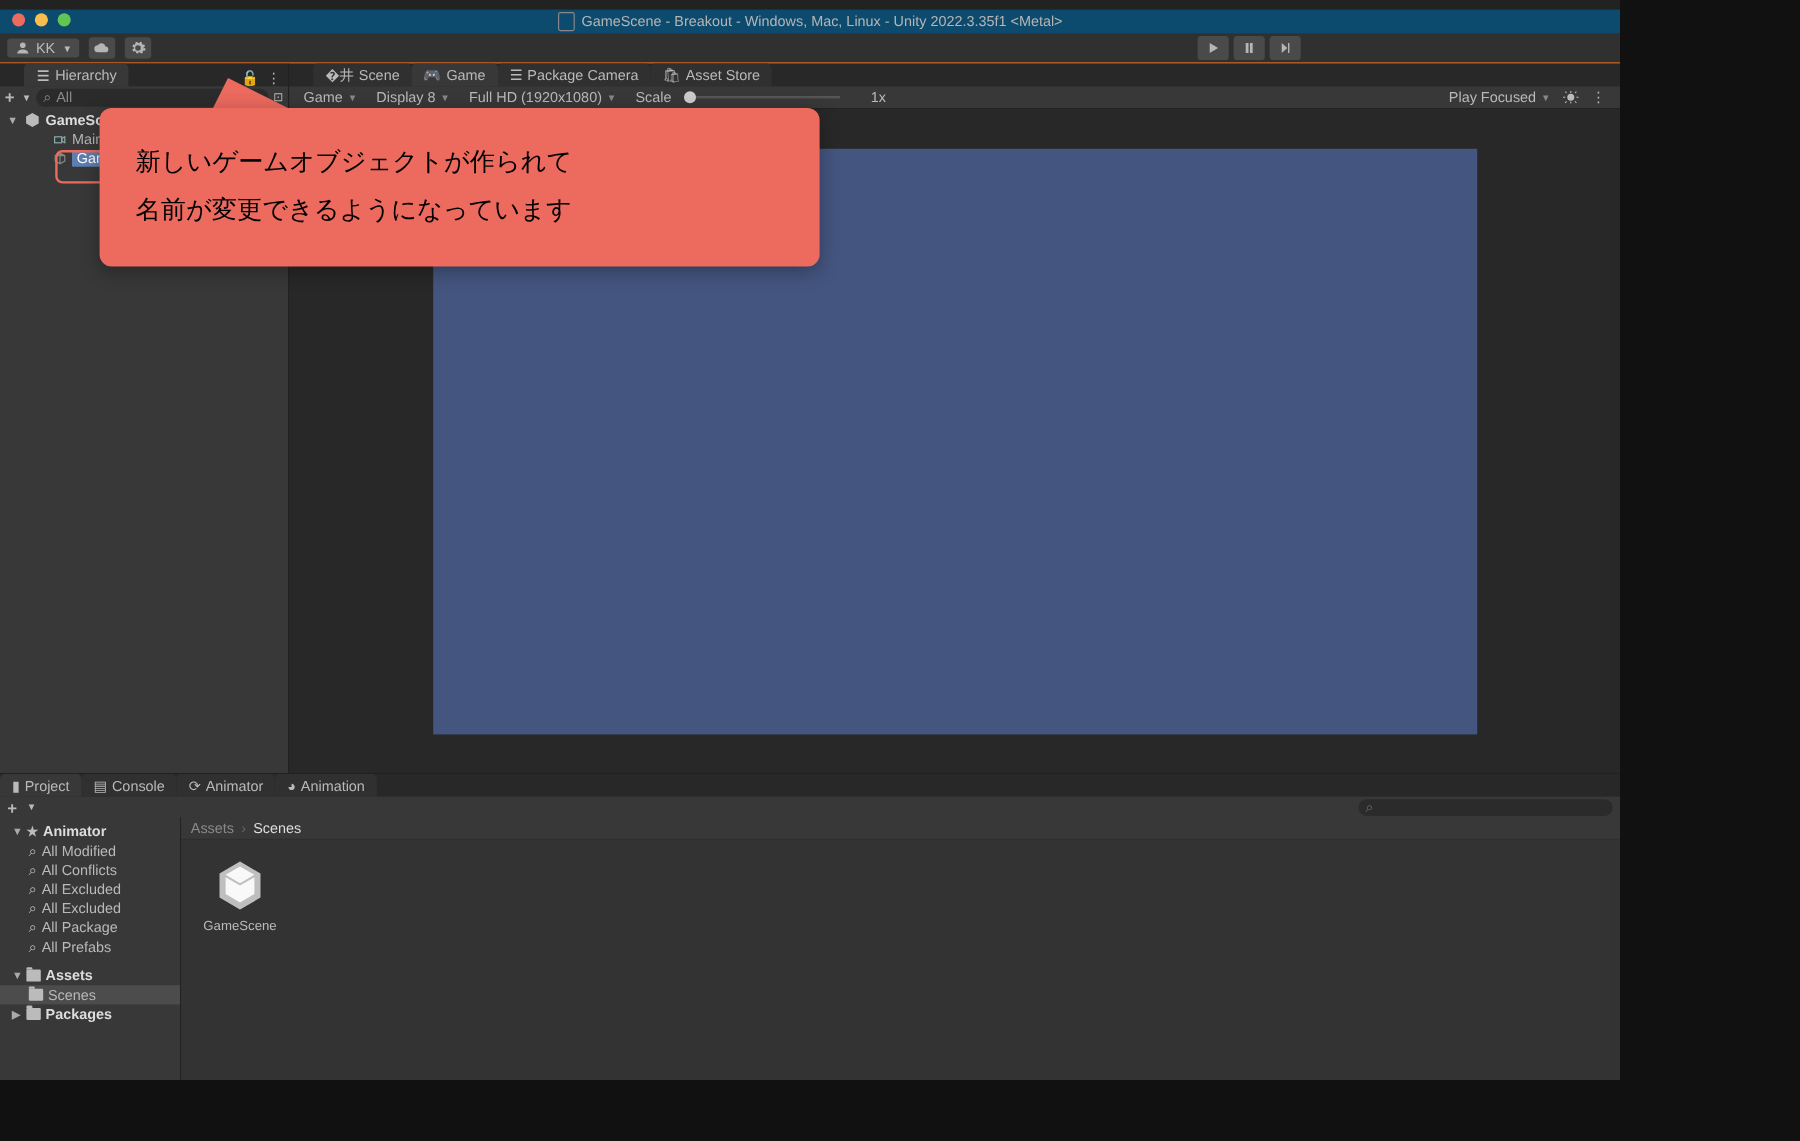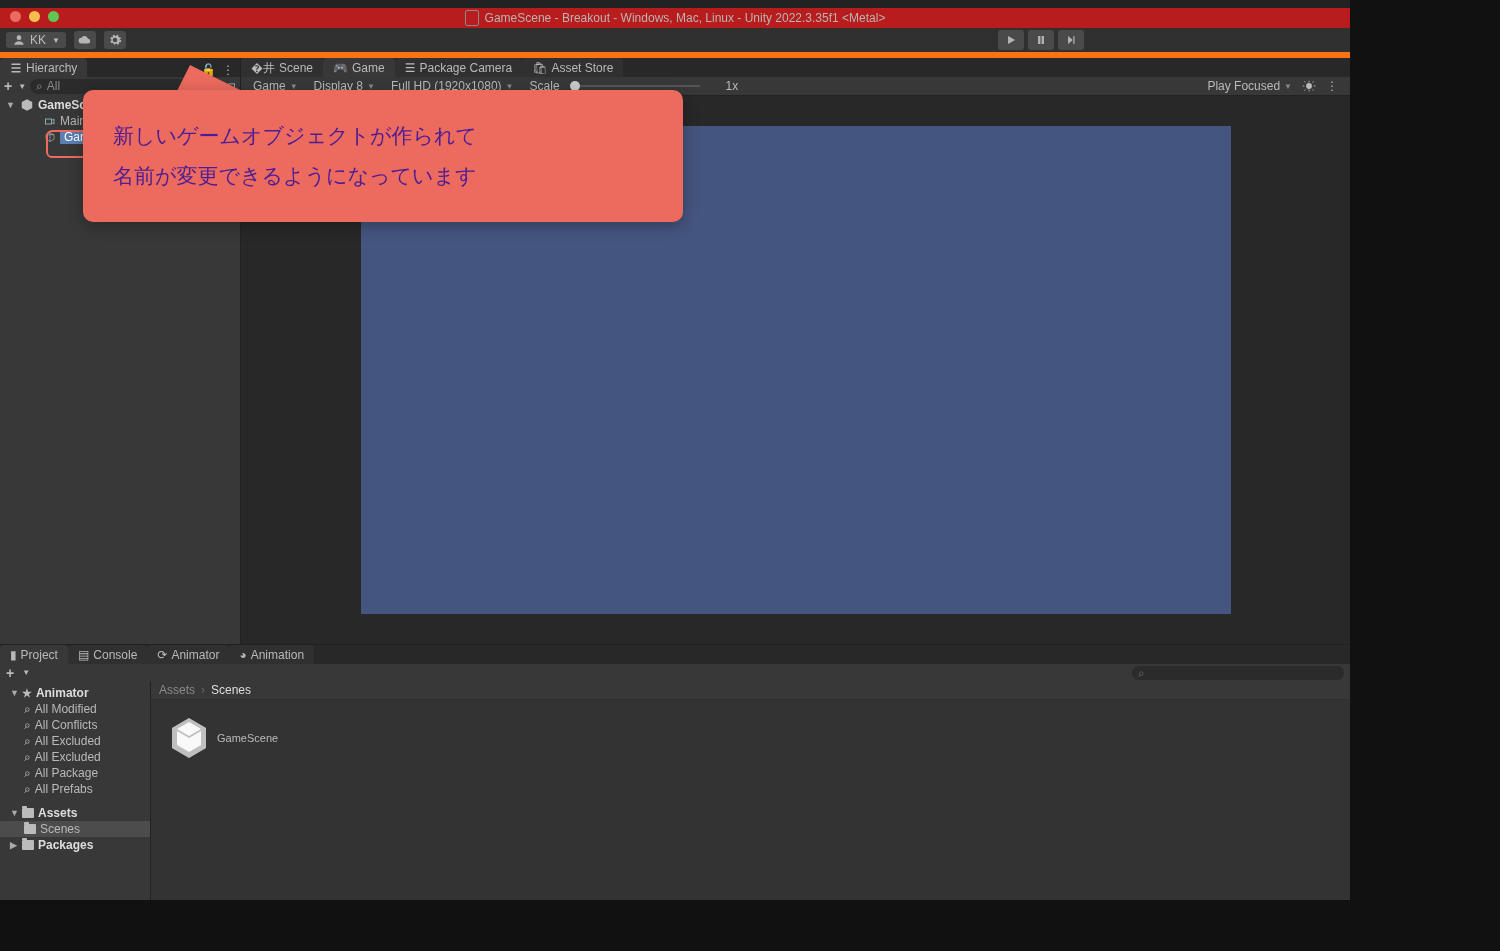--- a/index.html
+++ b/index.html
@@ -13,59 +13,59 @@
     --text-dim:#8a8a8a;
     --accent:#3e5f96;
     --scene-blue:#44557f;
     --callout:#ec6a5e;
     --sel:#5c7fb3;
   }
   html,body{margin:0;padding:0;width:1500px;height:951px;background:#111;font-family:-apple-system,Segoe UI,Arial,sans-serif;font-size:12px;color:var(--text);overflow:hidden;}
   .root{display:flex;flex-direction:column;width:1350px;height:900px;background:var(--bg-darker);border-top-left-radius:10px;border-top-right-radius:10px;}
   
   .mac-top{height:8px;background:#222;display:flex;align-items:center;padding-left:8px;gap:6px;}
-  .titlebar{height:20px;background:#b91c1c;display:flex;align-items:center;justify-content:center;position:relative;}
+  .titlebar{height:20px;background:#0c4a6e;display:flex;align-items:center;justify-content:center;position:relative;}
   .traffic{position:absolute;left:10px;top:3px;display:flex;gap:8px;}
   .dot{width:11px;height:11px;border-radius:50%;}
   .dot.r{background:#ec6a5e;} .dot.y{background:#f5be4f;} .dot.g{background:#61c554;}
   .title-txt{display:flex;align-items:center;gap:6px;color:#b5b5b5;font-size:12px;}
   .file-ic{width:12px;height:14px;border:1px solid #888;border-radius:2px;position:relative;}
   
-  .topbar{height:24px;background:var(--bg-dark);display:flex;align-items:center;padding:0 6px;justify-content:space-between;border-bottom:6px solid #f97316;}
+  .topbar{height:24px;background:var(--bg-dark);display:flex;align-items:center;padding:0 6px;justify-content:space-between;border-bottom:1px solid #f97316;}
   .tb-left{display:flex;align-items:center;gap:8px;}
   .tb-account{background:var(--bg-light);border-radius:3px;padding:1px 6px;display:flex;align-items:center;gap:4px;}
   .tb-ic{width:14px;height:14px;fill:#b5b5b5;}
   .tb-chev{font-size:8px;margin-left:2px;}
   .tb-btn{background:var(--bg-light);border-radius:3px;width:22px;height:18px;display:flex;align-items:center;justify-content:center;}
   .play-group{display:flex;gap:4px;margin-right:260px;}
   .play-group .tb-btn{width:26px;height:20px;background:#4a4a4a;}
   
   .main{flex:1;display:flex;min-height:0;}
   .left{width:240px;display:flex;flex-direction:column;background:var(--bg);border-right:1px solid #222;}
   .right{flex:1;display:flex;flex-direction:column;min-width:0;}
   
-  .panel-tabs{height:19px;display:flex;align-items:flex-end;background:var(--bg-darker);}
+  .panel-tabs{height:19px;display:flex;align-items:flex-end;background:var(--bg-darker);padding-left:20px;}
   .ptab{height:19px;background:var(--bg);padding:0 10px;display:flex;align-items:center;gap:4px;border-top-left-radius:4px;border-top-right-radius:4px;}
   .ptab.inactive{background:var(--bg-dark);}
   .ptab-actions{margin-left:auto;margin-right:6px;display:flex;gap:6px;align-items:center;}
   .hier-tools{height:18px;display:flex;align-items:center;gap:4px;padding:0 4px;background:var(--bg);}
   .plus{font-size:14px;font-weight:bold;}
   .searchbox{flex:1;background:#2b2b2b;border-radius:10px;height:15px;display:flex;align-items:center;padding:0 6px;gap:4px;color:var(--text-dim);}
   .tree{flex:1;background:var(--bg);padding-top:2px;position:relative;}
   .tree-row{height:16px;display:flex;align-items:center;padding-left:30px;gap:4px;position:relative;}
   .tree-row.scene{padding-left:20px;font-weight:bold;color:#ddd;}
   .tree-row .fold{position:absolute;left:8px;color:#aaa;font-size:9px;}
   .tree-row.scene .fold{left:6px;}
   .tree-row.cam{padding-left:44px;color:#b5b5b5;}
   .tree-row.go{padding-left:44px;}
   .go-edit{background:var(--sel);color:#fff;padding:0 4px;border-radius:1px;min-width:130px;display:inline-block;}
   .row-menu{position:absolute;right:8px;color:#aaa;font-size:12px;}
   
   .callout-box{position:absolute;left:46px;top:35px;width:201px;height:24px;border:2px solid var(--callout);border-radius:6px;pointer-events:none;}
-  .callout{position:absolute;left:83px;top:90px;width:540px;background:var(--callout);border-radius:10px;padding:26px 30px;color:#4c1d95;font-size:21px;line-height:1.9;box-shadow:0 4px 16px rgba(0,0,0,0.3);z-index:10;}
+  .callout{position:absolute;left:83px;top:90px;width:540px;background:var(--callout);border-radius:10px;padding:26px 30px;color:#000000;font-size:21px;line-height:1.9;box-shadow:0 4px 16px rgba(0,0,0,0.3);z-index:10;}
   .callout-tail{position:absolute;left:175px;top:65px;width:0;height:0;border-left:15px solid transparent;border-right:60px solid transparent;border-bottom:30px solid var(--callout);z-index:10;}
   
   .rtoolbar{height:18px;background:var(--bg);display:flex;align-items:center;gap:4px;padding:0 6px;border-bottom:1px solid #222;}
   .rtool-dd{display:flex;align-items:center;gap:4px;padding:0 6px;height:16px;}
   .rtool-chev{font-size:8px;color:#888;}
   .slider-track{width:130px;height:2px;background:#555;position:relative;}
   .slider-thumb{position:absolute;left:0;top:-4px;width:10px;height:10px;border-radius:50%;background:#ccc;}
   .bug-ic{width:14px;height:14px;}
   .viewport{flex:1;background:var(--bg-darker);display:flex;align-items:center;justify-content:center;}
   .game-view{width:870px;height:488px;background:var(--scene-blue);}
@@ -82,21 +82,21 @@
   .pt-row .fold{font-size:9px;color:#aaa;width:8px;}
   .pt-sub{padding-left:24px;}
   .folder-ic{width:12px;height:10px;background:#bbb;border-radius:1px;position:relative;}
   .folder-ic::before{content:"";position:absolute;top:-2px;left:0;width:5px;height:2px;background:#bbb;border-radius:1px 1px 0 0;}
   .star-ic::before{content:"★";color:#bbb;font-size:11px;}
   .proj-content{flex:1;display:flex;flex-direction:column;}
   .breadcrumb{height:18px;display:flex;align-items:center;gap:6px;padding:0 8px;color:var(--text-dim);background:var(--bg);border-bottom:1px solid #2f2f2f;}
   .bc-sep{color:#666;}
   .bc-cur{color:#ddd;}
   .proj-grid{flex:1;background:#333;padding:14px;display:flex;align-items:flex-start;}
-  .asset{width:70px;display:flex;flex-direction:row;align-items:center;gap:4px;}
+  .asset{width:70px;display:flex;flex-direction:column;align-items:center;gap:4px;}
   .unity-logo{width:48px;height:48px;display:flex;align-items:center;justify-content:center;}
   .asset-name{font-size:11px;color:#bbb;text-align:center;}
   svg{display:block;}
 </style>
 </head>
 <body>
 
 <div class="root">
   <div class="mac-top"></div>
   <div class="titlebar">

